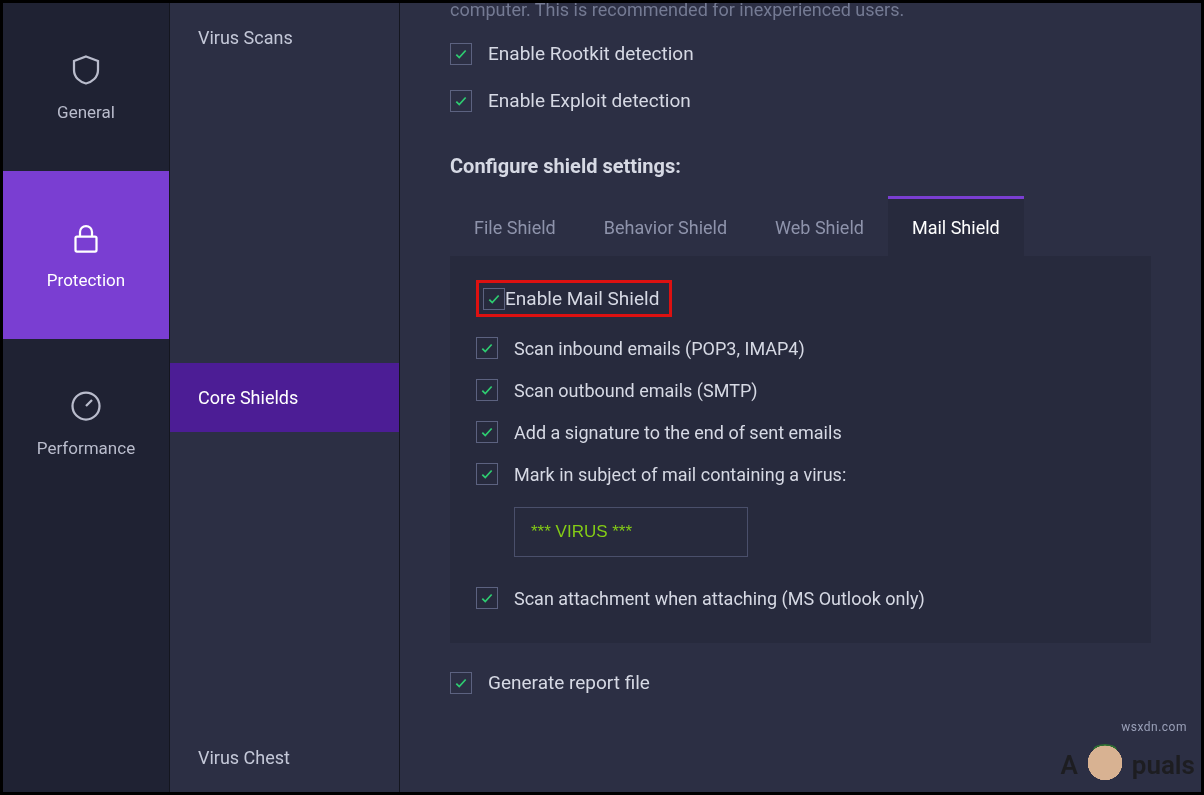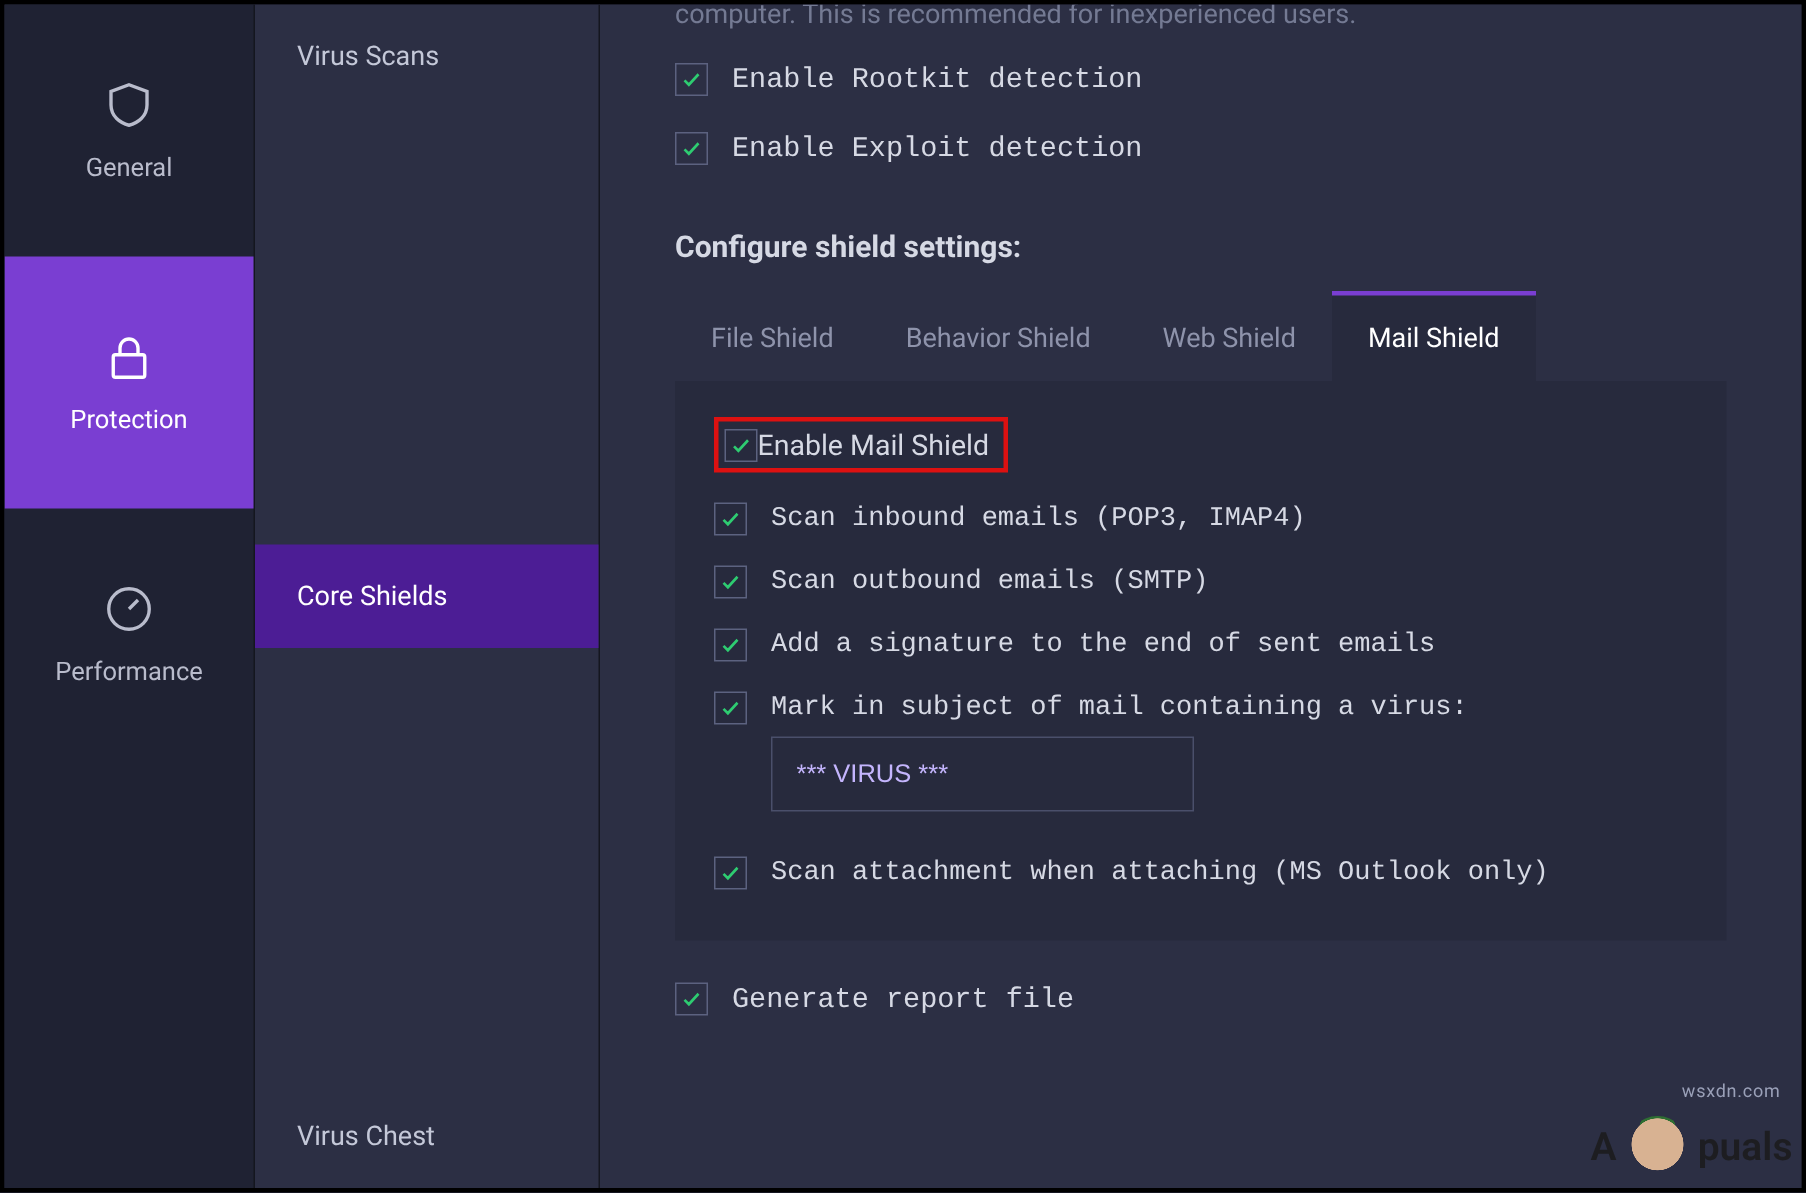--- a/index.html
+++ b/index.html
@@ -76,21 +76,20 @@
     color: #747a93;
     font-size: 18px;
     margin-top: -4px;
     margin-bottom: 22px;
   }
   .check-row {
     display: flex;
     align-items: center;
     gap: 16px;
     margin-bottom: 24px;
-    font-family: Liberation Mono, monospace;
   }
   .check-row.tight { margin-bottom: 20px; }
   .check-row.sub { margin-left: 0; align-items: center; }
   .chk {
     width: 22px;
     height: 22px;
     border: 1.5px solid #5c6280;
     display: flex;
     align-items: center;
     justify-content: center;
@@ -133,26 +132,26 @@
   .highlight {
     border: 3px solid #d11;
     display: inline-flex;
     align-items: center;
     gap: 0;
     padding: 4px 10px 4px 4px;
     margin-bottom: 20px;
   }
 
   .virus-input {
-    margin: 4px 0 30px 38px;
-    width: 282px;
+    margin: 18px 0 30px 38px;
+    width: 234px;
     padding: 14px 16px;
     background: transparent;
     border: 1.5px solid #4a4f6b;
-    color: #c4b5fd;
+    color: #84cc16;
     font-size: 17px;
   }
 
   .watermark {
     position: absolute;
     right: 6px;
     bottom: 6px;
     display: flex;
     align-items: center;
     gap: 6px;

